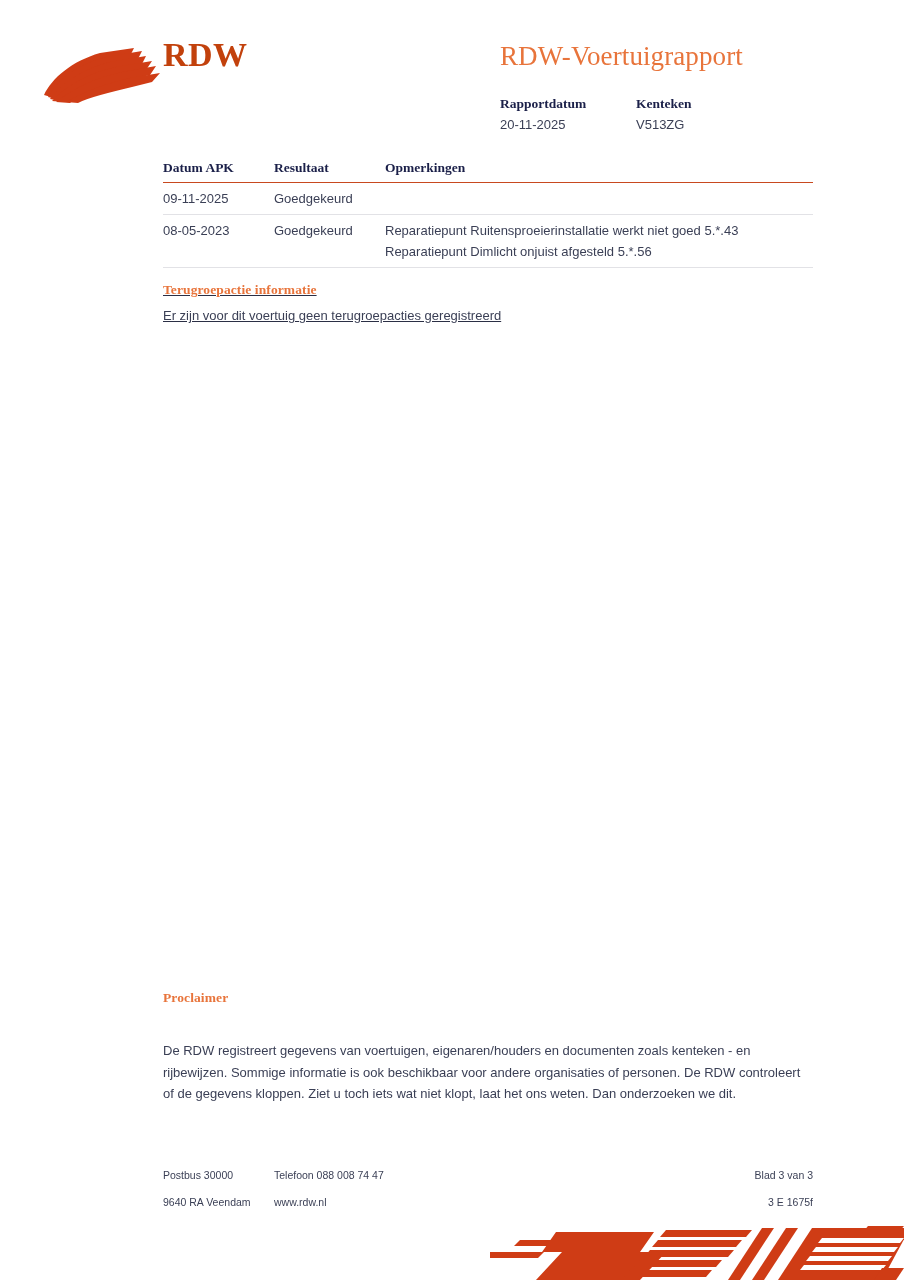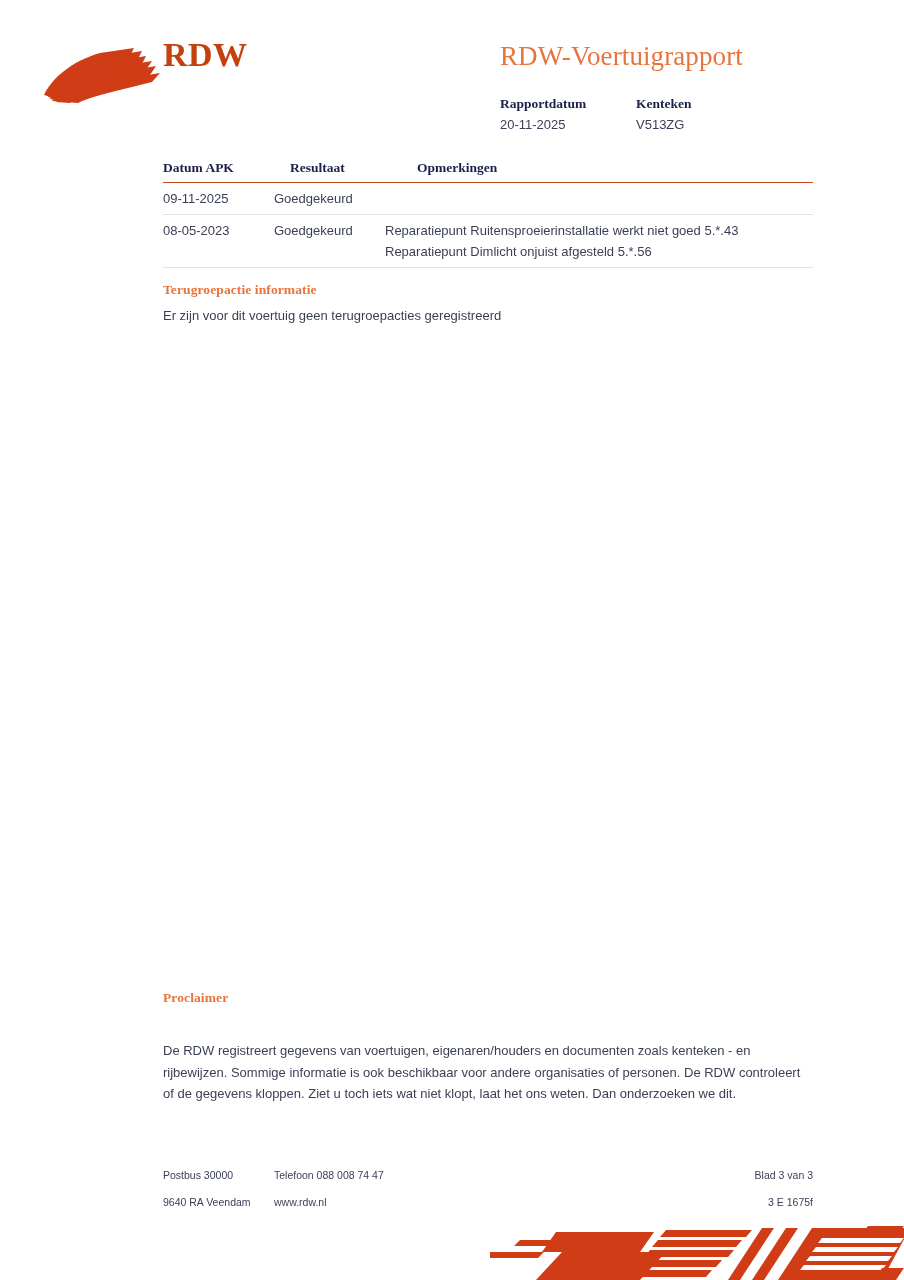--- a/index.html
+++ b/index.html
@@ -68,21 +68,20 @@
 
   
   .apk-table {
     position: absolute; left: 163px; top: 160px;
     width: 650px;
   }
   .apk-head {
     display: flex;
     padding-bottom: 6px;
     border-bottom: 1.6px solid #c8491f;
-    gap: 16px;
   }
   .apk-head .th {
     font-family: "Liberation Serif", serif;
     font-weight: 700;
     font-size: 13.5px;
     color: #1b2049;
     line-height: 16px;
     white-space: nowrap;
   }
   .col-date   { width: 111px; flex: 0 0 111px; }
@@ -113,21 +112,21 @@
     line-height: 16px;
     letter-spacing: 0.1px;
   }
   .section-body {
     font-family: "Liberation Sans", sans-serif;
     font-size: 13px;
     color: #3a3f55;
     line-height: 21.5px;
   }
 
-  .recall { position: absolute; left: 163px; top: 282px; width: 650px; }
+  .recall { position: absolute; left: 163px; top: 282px; width: 650px; text-decoration: underline; }
   .recall .section-body { margin-top: 7px; }
 
   .proclaimer { position: absolute; left: 163px; top: 990px; width: 648px; }
   .proclaimer .section-body { margin-top: 34px; }
 
   
   .footer {
     position: absolute; left: 163px; top: 1168px; width: 650px;
   }
   .footer-row { position: relative; height: 27px; }

